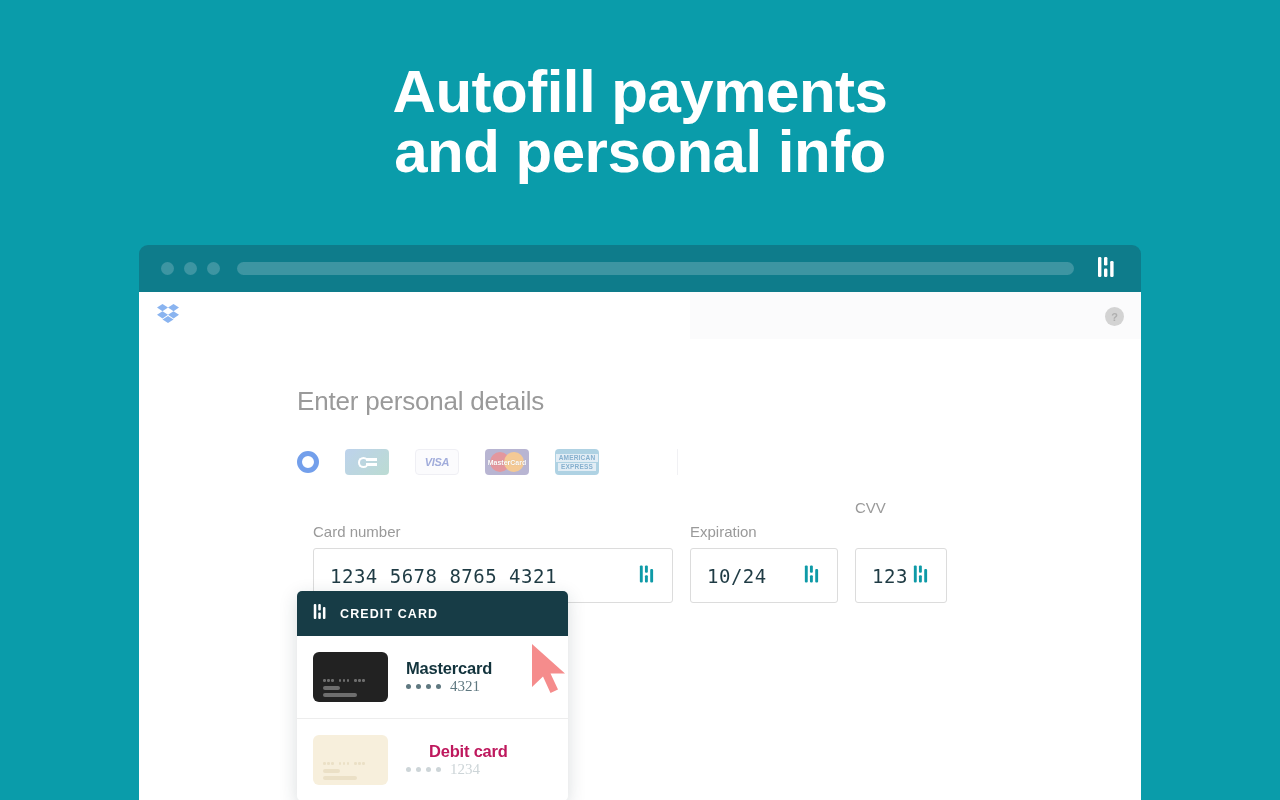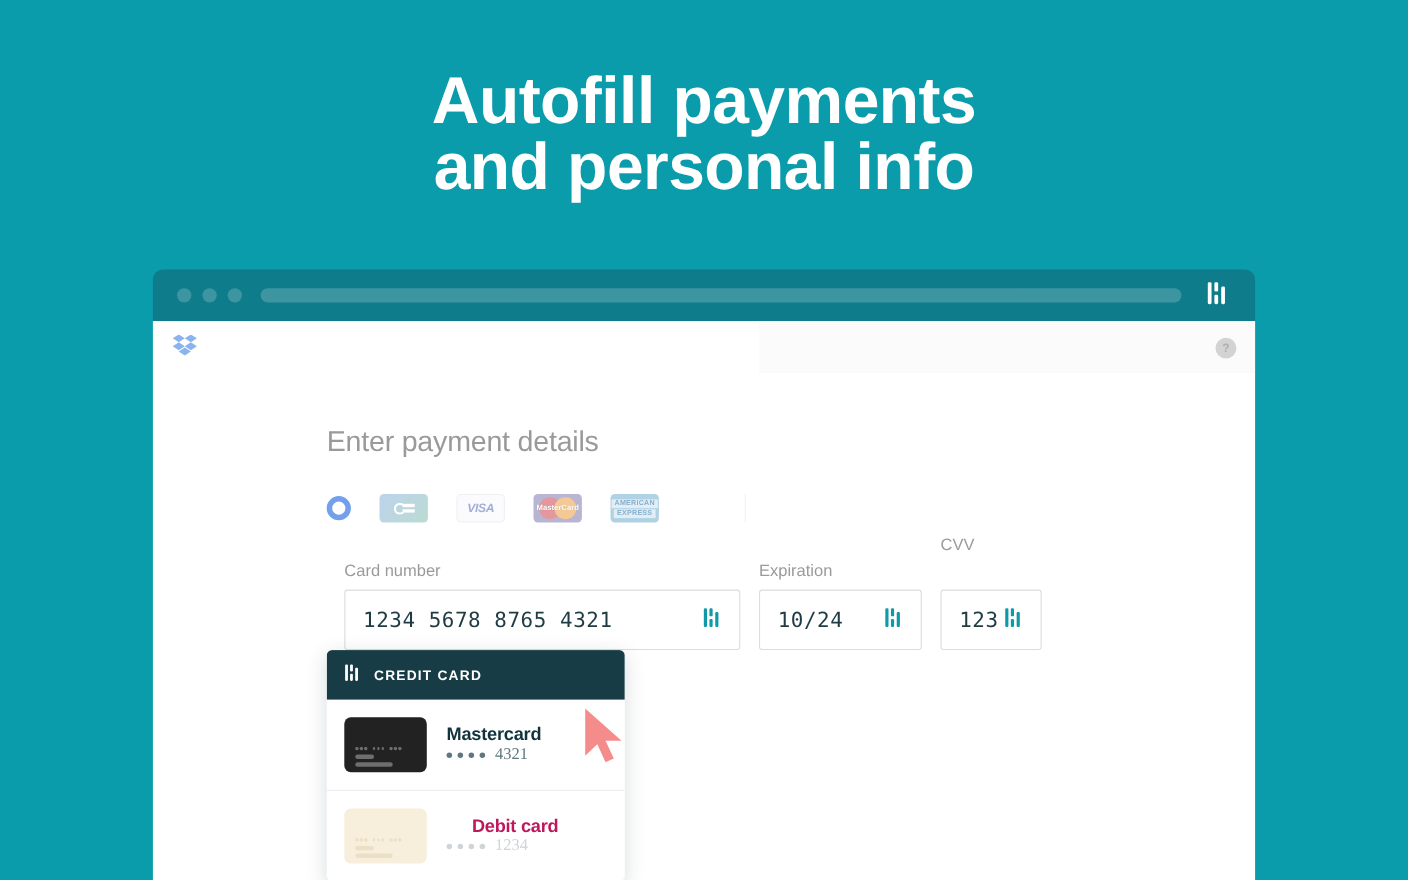--- a/index.html
+++ b/index.html
@@ -94,21 +94,21 @@
     font-size:26px;
     color:#9A9A9A;
     font-weight:normal;
     letter-spacing:-0.2px;
     margin-bottom:32px;
   }
   .card-brands {
     display:flex;
     align-items:center;
     gap:26px;
-    margin-bottom:12px;
+    margin-bottom:24px;
     height:26px;
   }
   .brand-radio {
     width:22px; height:22px; border-radius:50%;
     border:5px solid #5B8FE8;
     background:#ffffff;
     opacity:.85;
   }
   .brand {
     width:44px; height:26px;
@@ -326,21 +326,21 @@
           <polygon points="5.5,14.4 0,10.8 5.5,7.2 11,10.8" fill="#8AB4F0"></polygon>
           <polygon points="16.5,14.4 11,10.8 16.5,7.2 22,10.8" fill="#8AB4F0"></polygon>
           <polygon points="11,11.9 5.5,15.5 11,19.1 16.5,15.5" fill="#8AB4F0"></polygon>
         </svg>
       </span>
       <span class="avatar">?</span>
     </div>
 
     <div class="form-area">
 
-      <div class="form-title">Enter payment details</div>
+      <div class="form-title">Enter personal details</div>
 
       <div class="card-brands">
         <span class="brand-radio"></span>
 
         <span class="brand brand-cb">
           <span class="cb-g"></span>
           <span class="cb-bars">
               <i></i>
               <i></i>
             </span>

